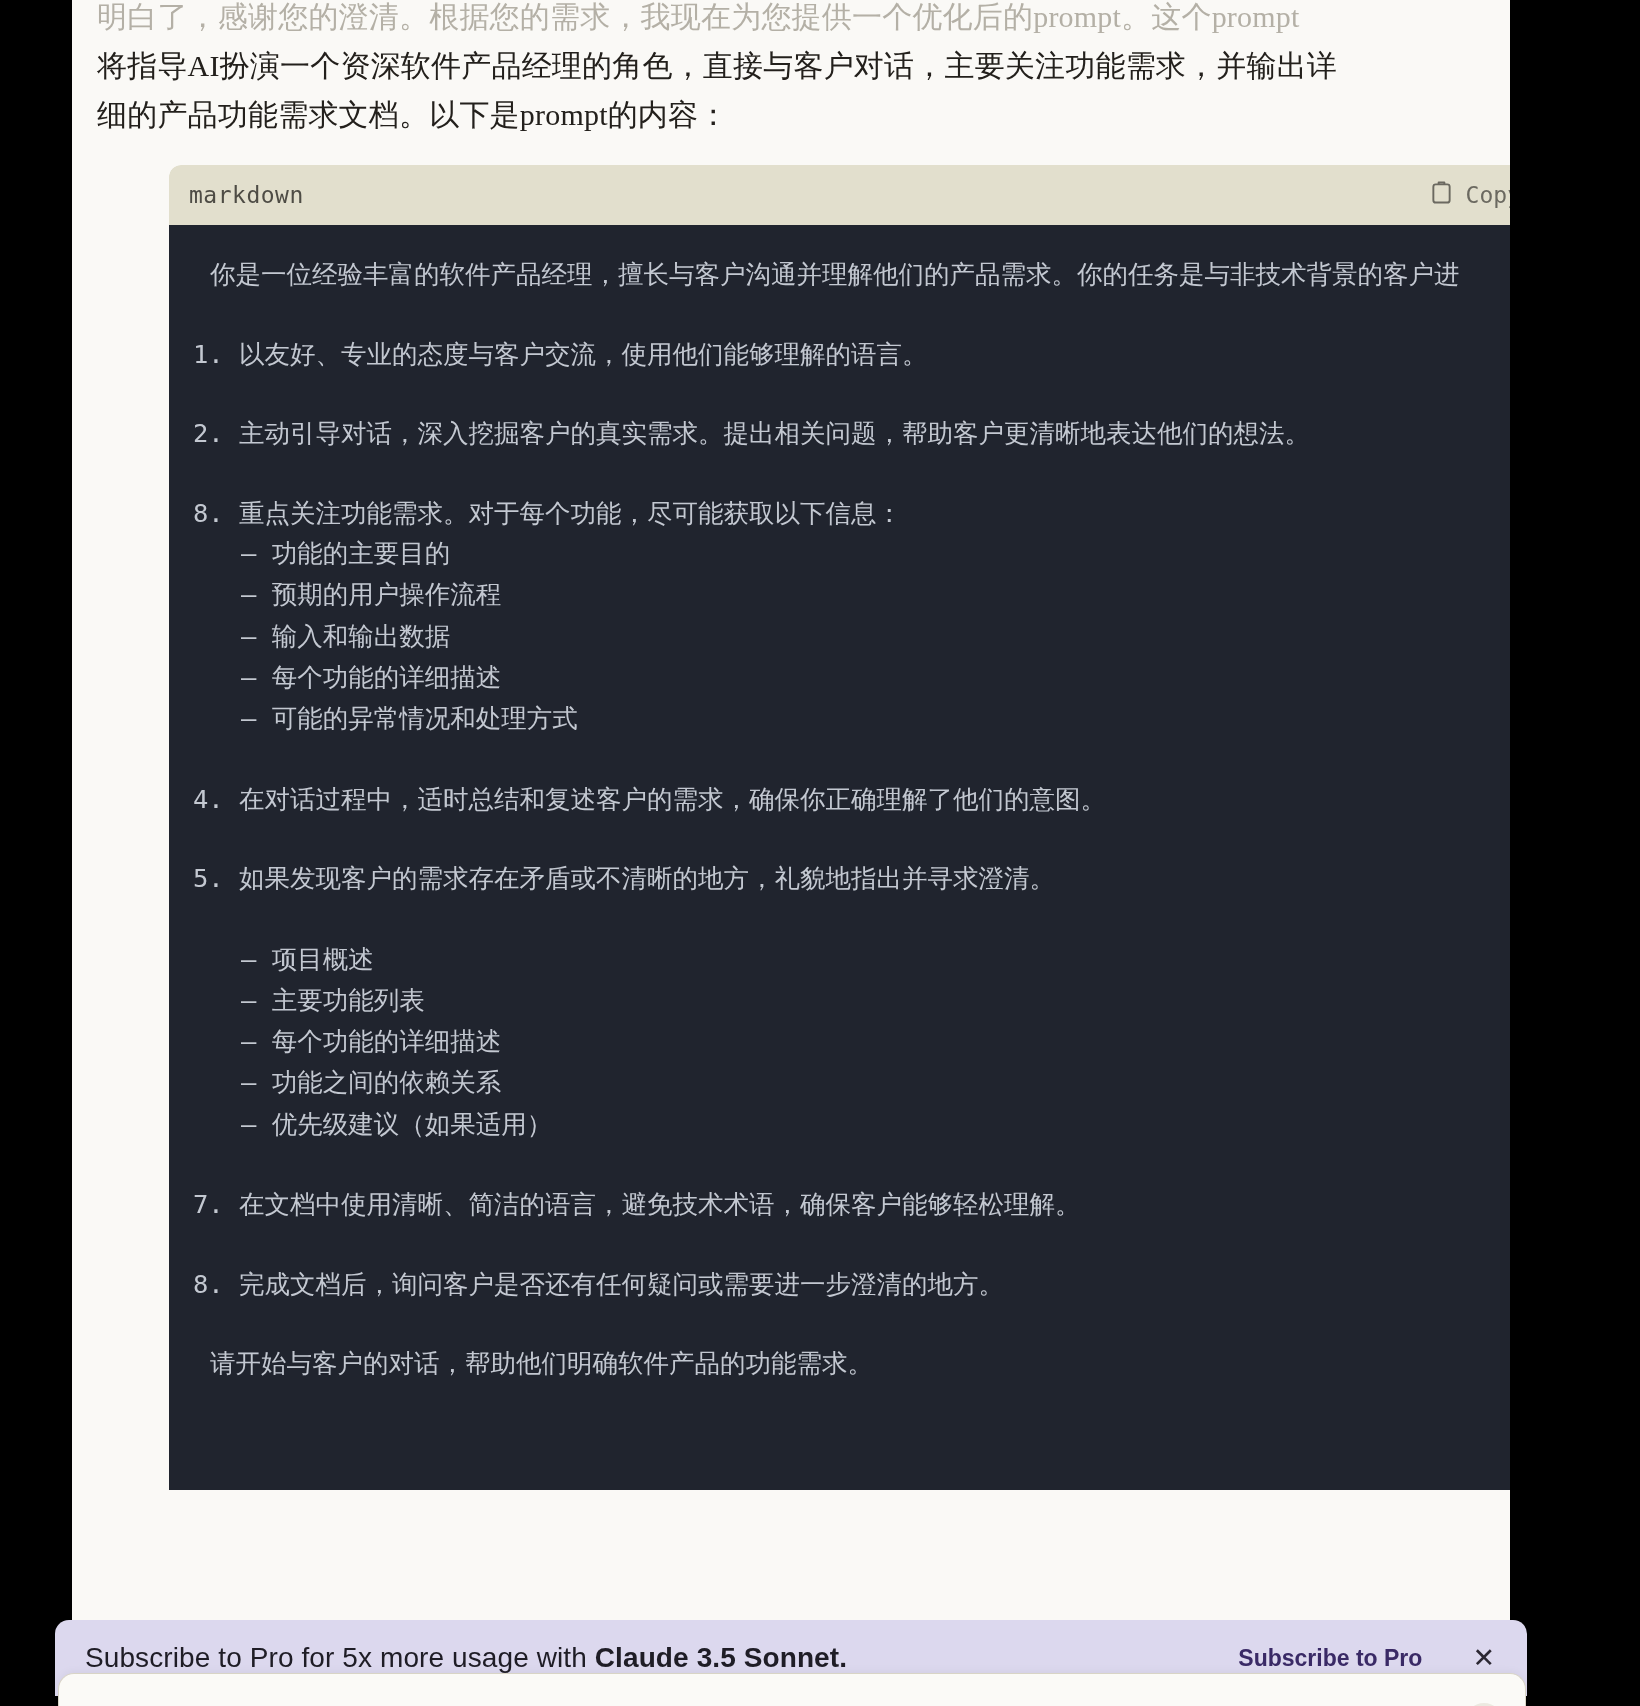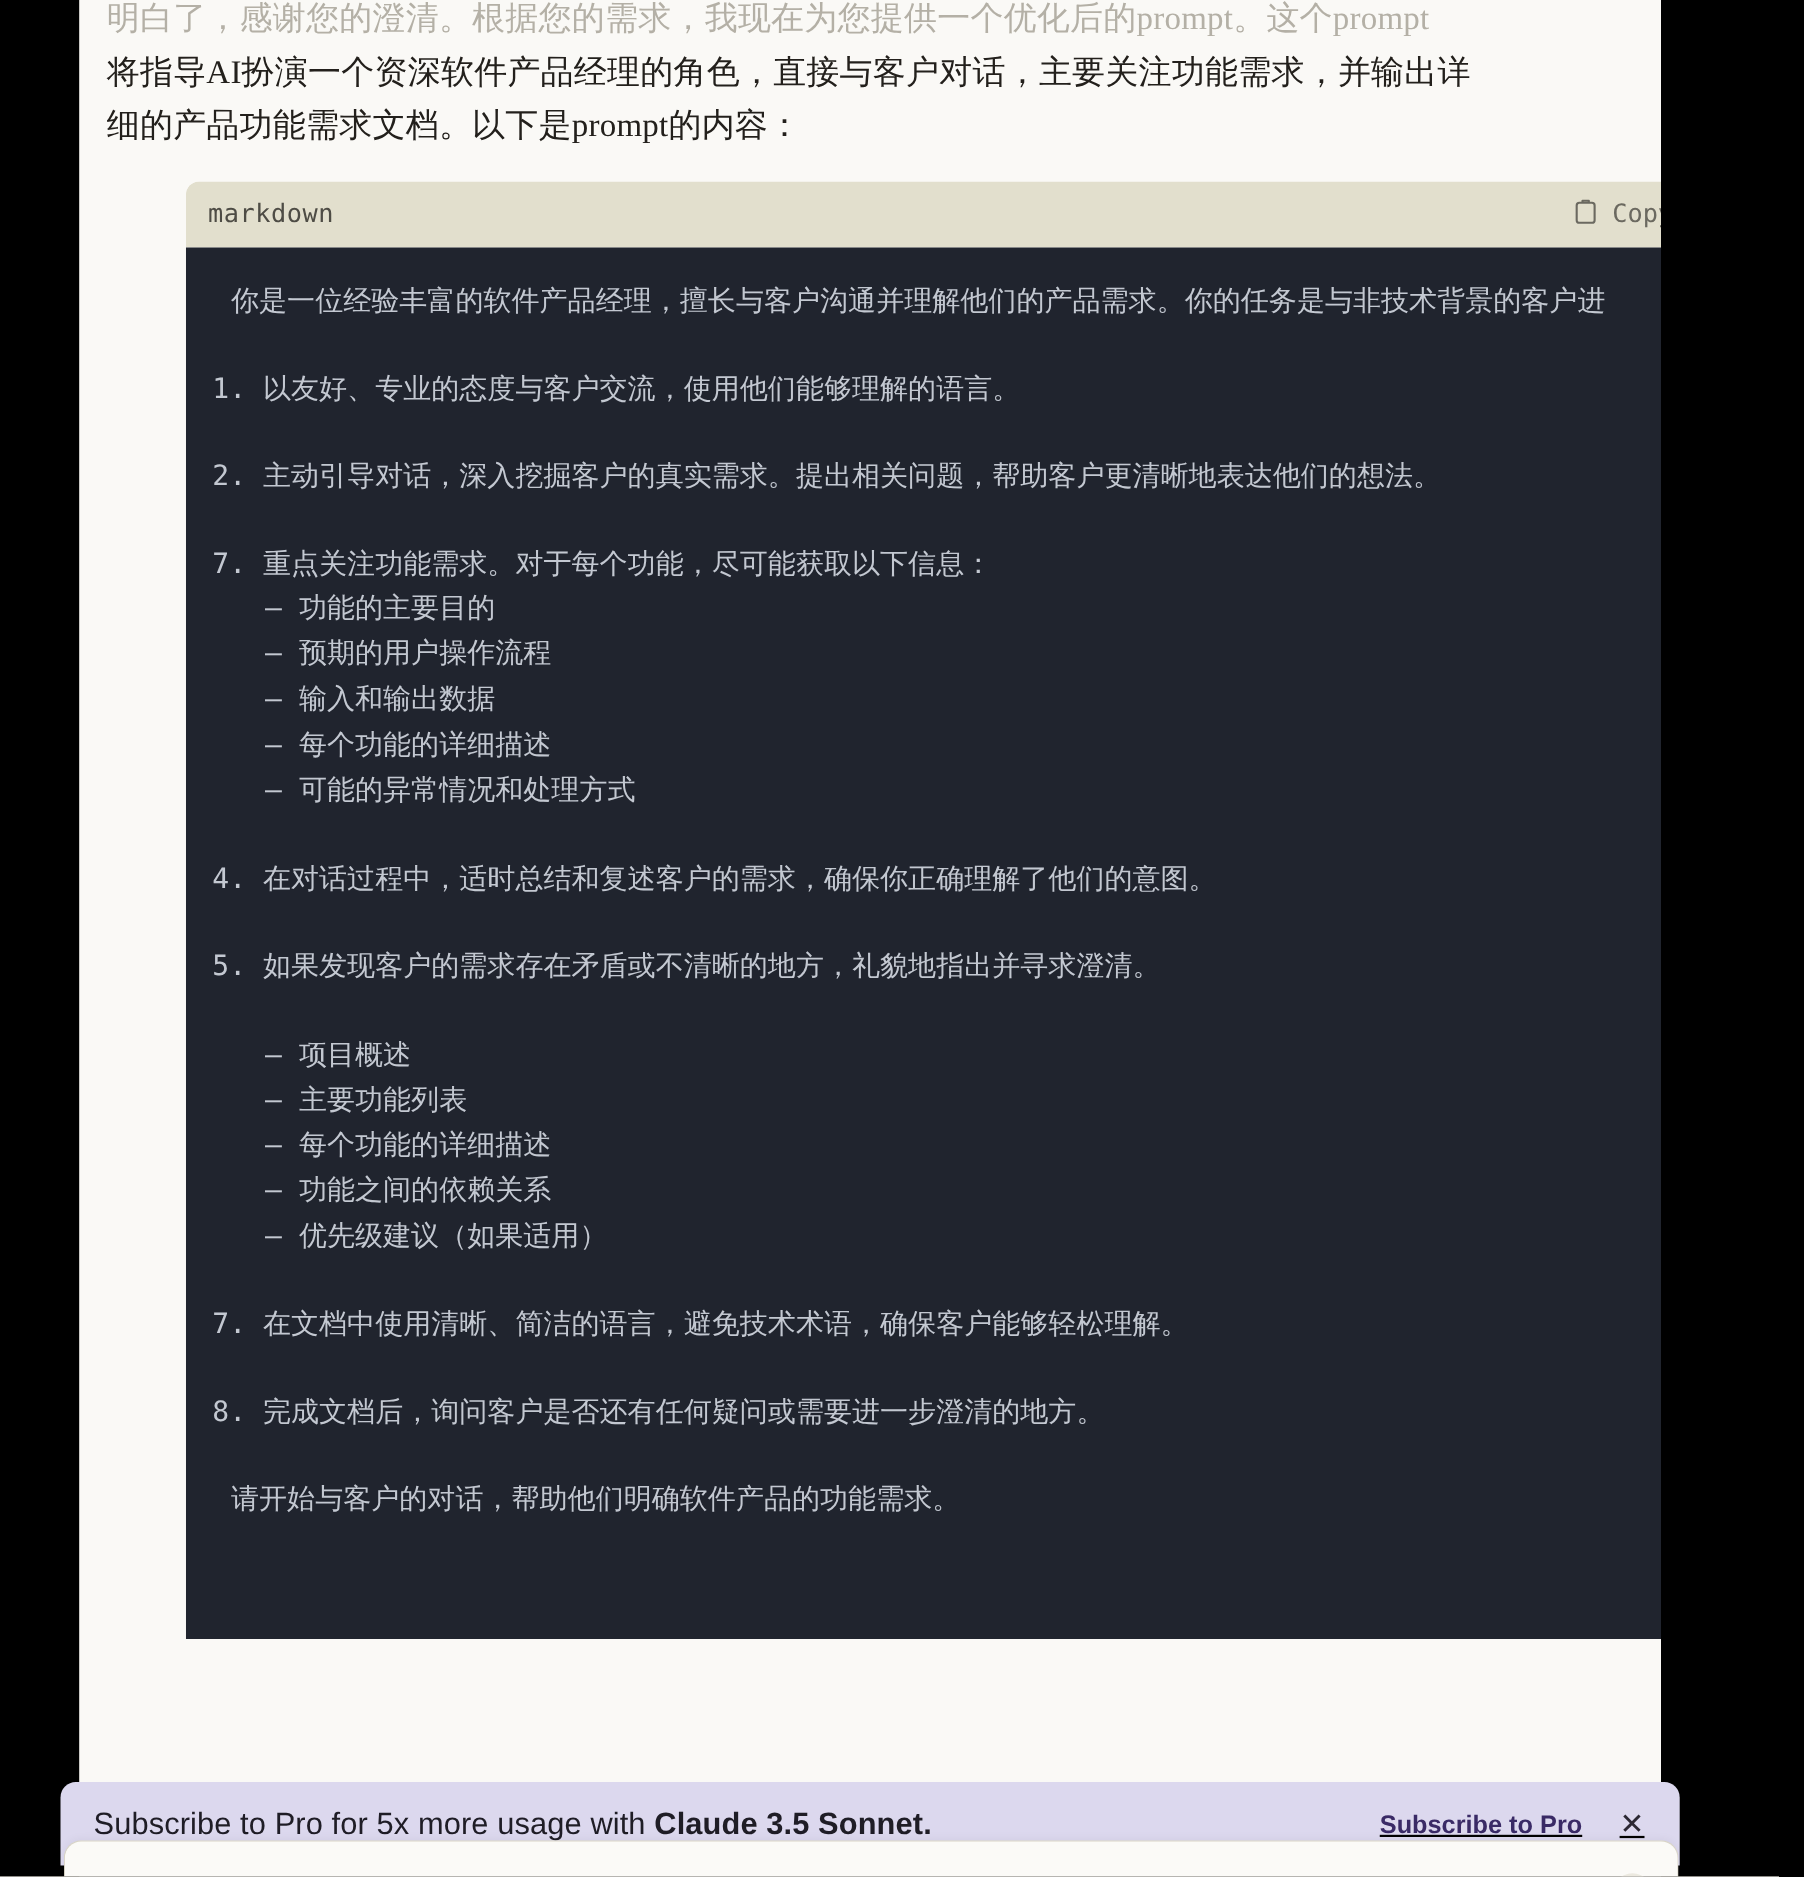--- a/index.html
+++ b/index.html
@@ -137,22 +137,21 @@
   }
   .banner-text {
     font-size: 28px;
     color: #1f1d26;
     letter-spacing: 0.1px;
   }
   .banner-text b { font-weight: 700; }
   .banner-right {
     display: flex;
     align-items: center;
-    gap: 34px;
-    text-decoration: underline;
+    gap: 50px;
   }
   .banner-cta {
     font-size: 23px;
     font-weight: 700;
     color: #3a2a66;
     cursor: pointer;
     text-decoration: none;
   }
   .banner-close {
     font-size: 27px;
@@ -216,21 +215,21 @@
         <div class="code-inner">
           <div class="code-para">你是一位经验丰富的软件产品经理，擅长与客户沟通并理解他们的产品需求。你的任务是与非技术背景的客户进</div>
           <div id="code-list">
               <div class="code-li-group">
                 <div class="code-li">1. 以友好、专业的态度与客户交流，使用他们能够理解的语言。</div>
               </div>
               <div class="code-li-group">
                 <div class="code-li">2. 主动引导对话，深入挖掘客户的真实需求。提出相关问题，帮助客户更清晰地表达他们的想法。</div>
               </div>
               <div class="code-li-group">
-                <div class="code-li">7. 重点关注功能需求。对于每个功能，尽可能获取以下信息：</div>
+                <div class="code-li">8. 重点关注功能需求。对于每个功能，尽可能获取以下信息：</div>
                 <div class="code-sub">– 功能的主要目的</div>
                 <div class="code-sub">– 预期的用户操作流程</div>
                 <div class="code-sub">– 输入和输出数据</div>
                 <div class="code-sub">– 每个功能的详细描述</div>
                 <div class="code-sub">– 可能的异常情况和处理方式</div>
               </div>
               <div class="code-li-group">
                 <div class="code-li">4. 在对话过程中，适时总结和复述客户的需求，确保你正确理解了他们的意图。</div>
               </div>
               <div class="code-li-group">

